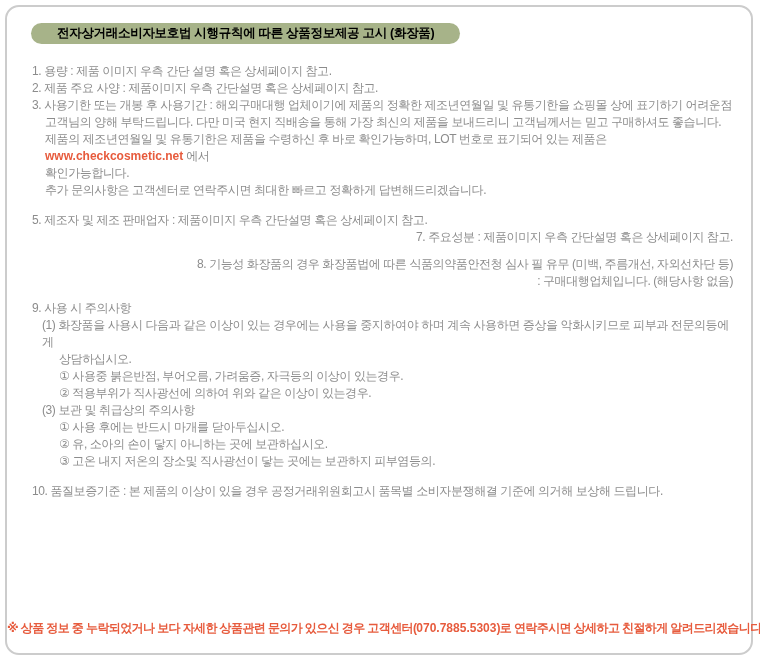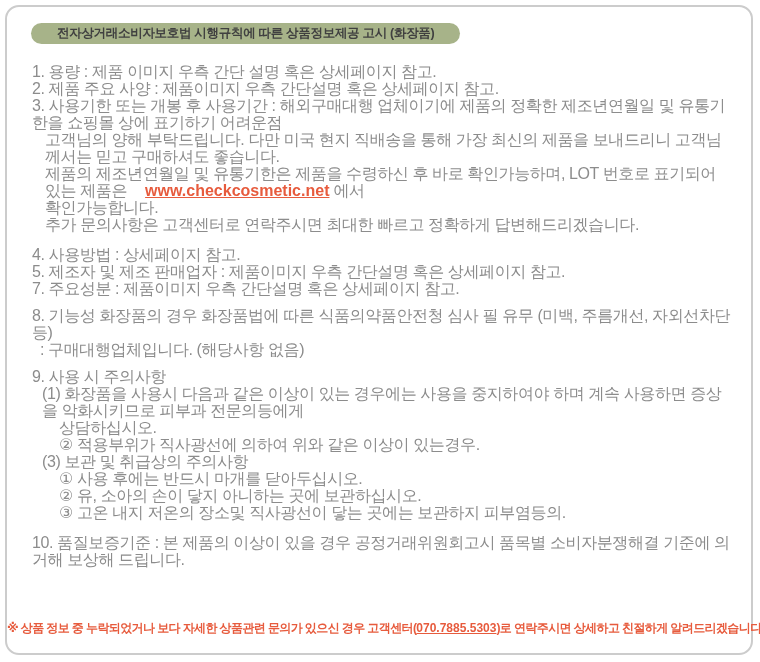--- a/index.html
+++ b/index.html
@@ -14,48 +14,47 @@
     width:760px;height:662px;background:#ffffff;
     font-family:"Liberation Sans","DejaVu Sans",sans-serif;
     position:relative;
   }
   .panel{
     position:absolute;left:5px;top:5px;width:748px;height:650px;
     background:#ffffff;border:2px solid var(--border-gray);border-radius:14px;
   }
   .badge{
     display:inline-block;margin:16px 0 0 24px;
-    background:var(--badge-bg);color:#404040;
+    background:var(--badge-bg);color:#000000;
     font-size:12.5px;font-weight:bold;line-height:21px;
     padding:0 26px;border-radius:11px;white-space:nowrap;
     letter-spacing:-0.3px;
   }
   .content{
     padding:19px 18px 0 25px;
     color:var(--body-text);
-    font-size:16px;line-height:17px;letter-spacing:-0.4px;
+    font-size:12px;line-height:17px;letter-spacing:-0.4px;
   }
   .content p{margin:0;}
   .item{margin-bottom:13px;}
-  .item.tight{margin-bottom:10px;}
+  .item.tight{margin-bottom:10px;text-align:right;}
   .ind{padding-left:13px;}
   .ind8{padding-left:8px;}
   .ind9a{padding-left:10px;}
   .ind9b{padding-left:27px;}
   .link{
-    color:var(--accent);font-weight:bold;text-decoration:underline;cursor:pointer;
+    color:var(--accent);font-weight:bold;cursor:pointer;
     letter-spacing:0;
-    margin-left:14px;
   }
   .footer{
     position:absolute;left:0;right:0;bottom:16px;
     text-align:center;color:var(--accent);
     font-size:12px;font-weight:bold;letter-spacing:-0.6px;white-space:nowrap;
   }
-  .phone{text-decoration:underline;cursor:pointer;letter-spacing:0;text-align:right;}
+  .phone{cursor:pointer;letter-spacing:0;text-align:right;}
 </style>
 </head>
 <body>
 
 <div class="panel">
 
   <div class="badge">
     <span>전자상거래소비자보호법 시행규칙에 따른 상품정보제공 고시 (화장품)</span>
   </div>
 
@@ -66,36 +65,36 @@
     <p class="item">2. 제품 주요 사양 : 제품이미지 우측 간단설명 혹은 상세페이지 참고.</p>
 
     <div class="item">
       <p>3. 사용기한 또는 개봉 후 사용기간 : 해외구매대행 업체이기에 제품의 정확한 제조년연월일 및 유통기한을 쇼핑몰 상에 표기하기 어려운점</p>
       <p class="ind">고객님의 양해 부탁드립니다. 다만 미국 현지 직배송을 통해 가장 최신의 제품을 보내드리니 고객님께서는 믿고 구매하셔도 좋습니다.</p>
       <p class="ind"><span>제품의 제조년연월일 및 유통기한은 제품을 수령하신 후 바로 확인가능하며, LOT 번호로 표기되어 있는 제품은 </span><span class="link">www.checkcosmetic.net</span><span> 에서</span></p>
       <p class="ind">확인가능합니다.</p>
       <p class="ind">추가 문의사항은 고객센터로 연락주시면 최대한 빠르고 정확하게 답변해드리겠습니다.</p>
     </div>
 
-    <p class="item">4. 사용방법 : 상세페이지 참고.</p>
 
     <p class="item">5. 제조자 및 제조 판매업자 : 제품이미지 우측 간단설명 혹은 상세페이지 참고.</p>
 
 
     <p class="item tight">7. 주요성분 : 제품이미지 우측 간단설명 혹은 상세페이지 참고.</p>
 
     <div class="item tight">
       <p>8. 기능성 화장품의 경우 화장품법에 따른 식품의약품안전청 심사 필 유무 (미백, 주름개선, 자외선차단 등)</p>
       <p class="ind8">: 구매대행업체입니다. (해당사항 없음)</p>
     </div>
 
     <div class="item">
       <p>9. 사용 시 주의사항</p>
       <p class="ind9a">(1) 화장품을 사용시 다음과 같은 이상이 있는 경우에는 사용을 중지하여야 하며 계속 사용하면 증상을 악화시키므로 피부과 전문의등에게</p>
       <p class="ind9b">상담하십시오.</p>
+      <p class="ind9b">① 사용중 붉은반점, 부어오름, 가려움증, 자극등의 이상이 있는경우.</p>
       <p class="ind9b">② 적용부위가 직사광선에 의하여 위와 같은 이상이 있는경우.</p>
       <p class="ind9a">(3) 보관 및 취급상의 주의사항</p>
       <p class="ind9b">① 사용 후에는 반드시 마개를 닫아두십시오.</p>
       <p class="ind9b">② 유, 소아의 손이 닿지 아니하는 곳에 보관하십시오.</p>
       <p class="ind9b">③ 고온 내지 저온의 장소및 직사광선이 닿는 곳에는 보관하지 피부염등의.</p>
     </div>
 
     <p class="item">10. 품질보증기준 : 본 제품의 이상이 있을 경우 공정거래위원회고시 품목별 소비자분쟁해결 기준에 의거해 보상해 드립니다.</p>
 
   </div>

